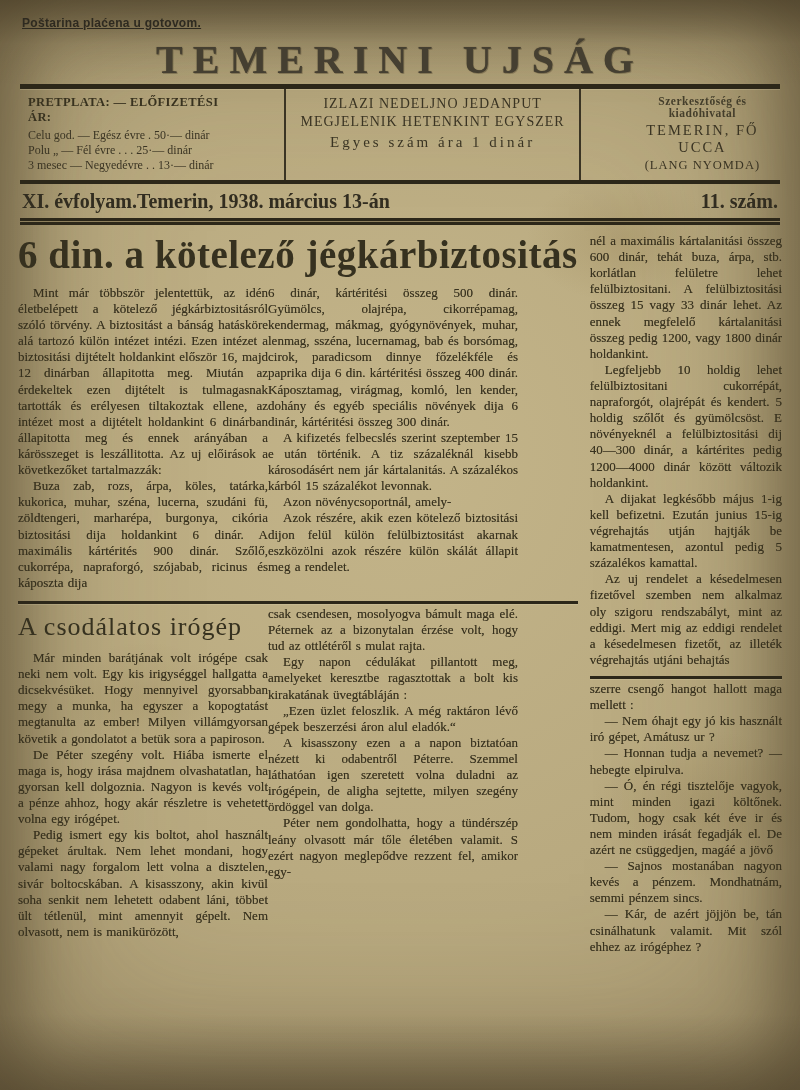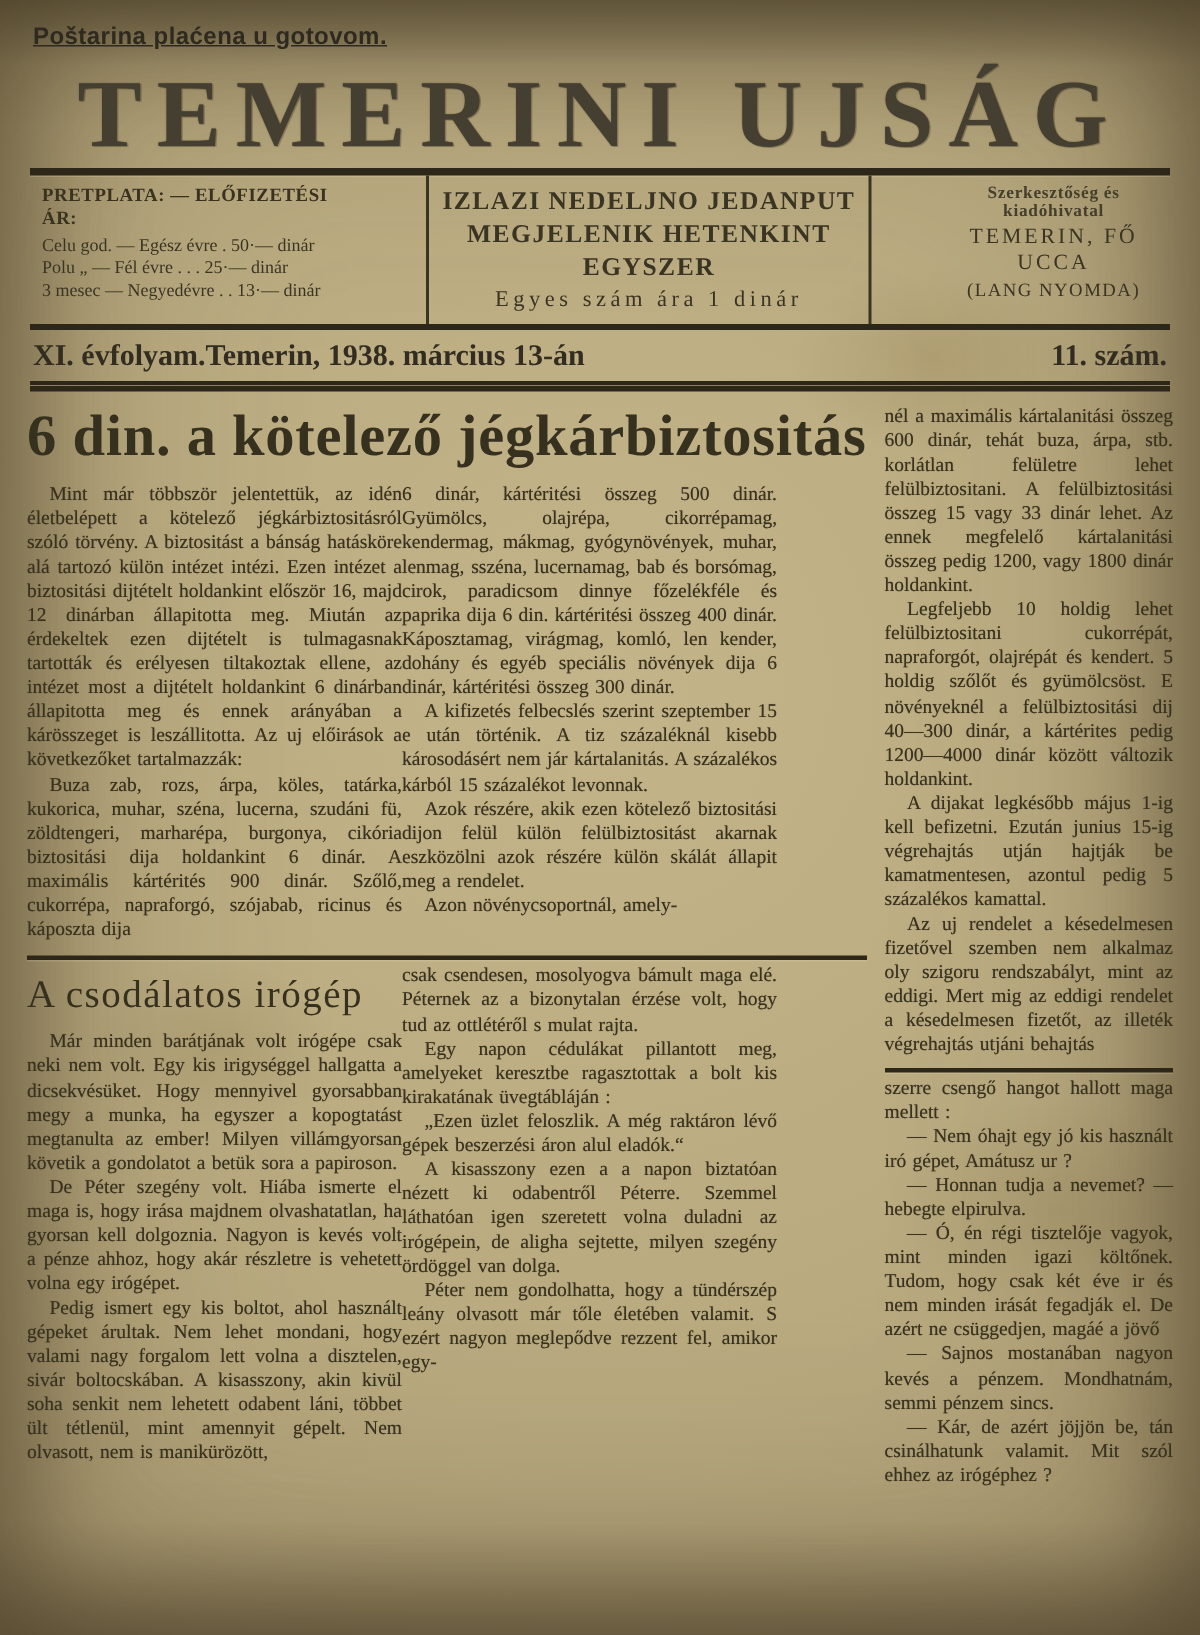--- a/index.html
+++ b/index.html
@@ -23,49 +23,49 @@
     content: "";
     position: absolute; inset: 0;
     background: linear-gradient(180deg, rgba(50,40,22,0.40) 0%, rgba(50,40,22,0.06) 4%, rgba(50,40,22,0) 8%, rgba(50,40,22,0) 93%, rgba(50,40,22,0.25) 100%);
     pointer-events: none;
   }
   .inner { position: relative; padding: 13px 18px 0 18px; }
 
   .postage {
     font-family: "Liberation Sans", sans-serif;
     font-weight: bold;
-    font-size: 16px;
+    font-size: 12px;
     color: #2e2a20;
     text-decoration: underline;
     letter-spacing: 0.3px;
     margin: 3px 0 0 4px;
   }
 
   .masthead {
     text-align: center;
-    font-size: 64px;
+    font-size: 40px;
     font-weight: bold;
     letter-spacing: 10px;
     line-height: 1.0;
     margin: 10px 0 4px 0;
     color: #453f31;
     text-shadow: 1px 1px 0 rgba(40,33,18,0.25), 0 0 1px rgba(40,33,18,0.5);
     white-space: nowrap;
   }
 
   .rule-thick { height: 5px; background: #2c2719; margin: 4px 2px 0 2px; box-shadow: 0 1px 0 rgba(255,245,215,0.18); }
 
   .infobar { display: flex; align-items: stretch; border-bottom: 4px solid #2c2719; margin: 0 2px; gap: 44px; }
   .infobar .cell { padding: 6px 8px 7px 8px; }
   .cell-sub { flex: 0 0 29%; }
   .cell-freq { flex: 0 0 39%; border-left: 2px solid #3a342а; border-left: 2px solid #3a3424; border-right: 2px solid #3a3424; text-align: center; }
   .cell-office { flex: 1 1 auto; text-align: center; }
   .sub-title { font-size: 12.5px; font-weight: bold; letter-spacing: 0.4px; margin-bottom: 3px; color: #38321f; }
   .sub-row { font-size: 12px; line-height: 1.25; color: #3a3423; }
-  .freq-l1, .freq-l2 { font-size: 17px; font-weight: bold; letter-spacing: 1px; line-height: 1.3; color: #3a3423; }
+  .freq-l1, .freq-l2 { font-size: 14px; font-weight: normal; letter-spacing: 1px; line-height: 1.3; color: #3a3423; }
   .freq-l3 { font-size: 15px; letter-spacing: 3px; margin-top: 3px; color: #3a3423; }
   .office-l1 { font-size: 11.5px; font-weight: bold; letter-spacing: 0.5px; color: #443e2b; }
   .office-l2 { font-size: 14.5px; letter-spacing: 2px; margin-top: 3px; color: #3a3423; }
   .office-l3 { font-size: 12.5px; letter-spacing: 1px; margin-top: 2px; color: #3a3423; }
 
   .dateline { display: flex; justify-content: space-between; align-items: baseline; padding: 6px 4px 5px 4px; font-size: 20px; font-weight: bold; color: #322d20; }
   .dateline .vol { flex: 0 0 auto; }
   .dateline .date { flex: 1 1 auto; text-align: left; padding-right: 40px; }
   .dateline .issue { flex: 0 0 auto; }
   .rule-band { height: 7px; margin: 0 2px; background: linear-gradient(180deg, #2c2719 0 38%, #8d7f5c 38% 52%, #2c2719 52% 100%); }
@@ -145,22 +145,22 @@
         <h2 class="headline1">6 din. a kötelező jégkárbiztositás</h2>
 
         <div class="two-col">
           <div class="col">
             <p class="body">Mint már többször jelentettük, az idén életbelépett a kötelező jégkárbiztositásról szóló törvény. A biztositást a bánság hatásköre alá tartozó külön intézet intézi. Ezen intézet a biztositási dijtételt holdankint először 16, majd 12 dinárban állapitotta meg. Miután az érdekeltek ezen dijtételt is tulmagasnak tartották és erélyesen tiltakoztak ellene, az intézet most a dijtételt holdankint 6 dinárban állapitotta meg és ennek arányában a kárösszeget is leszállitotta. Az uj előirások a következőket tartalmazzák:</p>
             <p class="body">Buza zab, rozs, árpa, köles, tatárka, kukorica, muhar, széna, lucerna, szudáni fü, zöldtengeri, marharépa, burgonya, cikória biztositási dija holdankint 6 dinár. A maximális kártérités 900 dinár. Szőlő, cukorrépa, napraforgó, szójabab, ricinus és káposzta dija</p>
           </div>
           <div class="col">
             <p class="body noindent">6 dinár, kártéritési összeg 500 dinár. Gyümölcs, olajrépa, cikorrépamag, kendermag, mákmag, gyógynövények, muhar, lenmag, sszéna, lucernamag, bab és borsómag, cirok, paradicsom dinnye főzelékféle és paprika dija 6 din. kártéritési összeg 400 dinár. Káposztamag, virágmag, komló, len kender, dohány és egyéb speciális növények dija 6 dinár, kártéritési összeg 300 dinár.</p>
             <p class="body">A kifizetés felbecslés szerint szeptember 15 e után történik. A tiz százaléknál kisebb károsodásért nem jár kártalanitás. A százalékos kárból 15 százalékot levonnak.</p>
+            <p class="body">Azon növénycsoportnál, amely-</p>
             <p class="body">Azok részére, akik ezen kötelező biztositási dijon felül külön felülbiztositást akarnak eszközölni azok részére külön skálát állapit meg a rendelet.</p>
-            <p class="body">Azon növénycsoportnál, amely-</p>
           </div>
         </div>
 
         <div class="art-sep"></div>
 
         <div class="two-col">
           <div class="col">
             <h3 class="headline2">A csodálatos irógép</h3>
             <p class="body">Már minden barátjának volt irógépe csak neki nem volt. Egy kis irigységgel hallgatta a dicsekvésüket. Hogy mennyivel gyorsabban megy a munka, ha egyszer a kopogtatást megtanulta az ember! Milyen villámgyorsan követik a gondolatot a betük sora a papiroson.</p>
             <p class="body">De Péter szegény volt. Hiába ismerte el maga is, hogy irása majdnem olvashatatlan, ha gyorsan kell dolgoznia. Nagyon is kevés volt a pénze ahhoz, hogy akár részletre is vehetett volna egy irógépet.</p>

